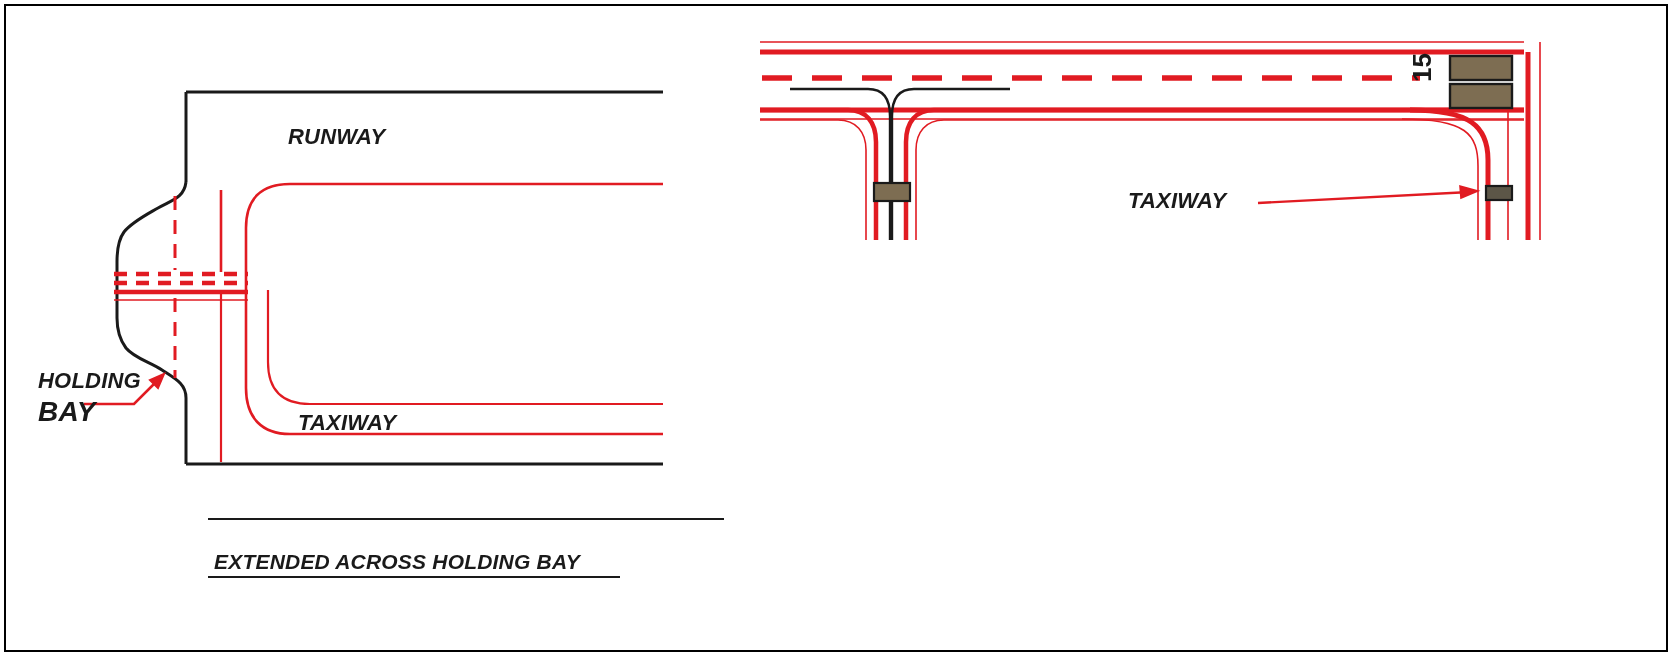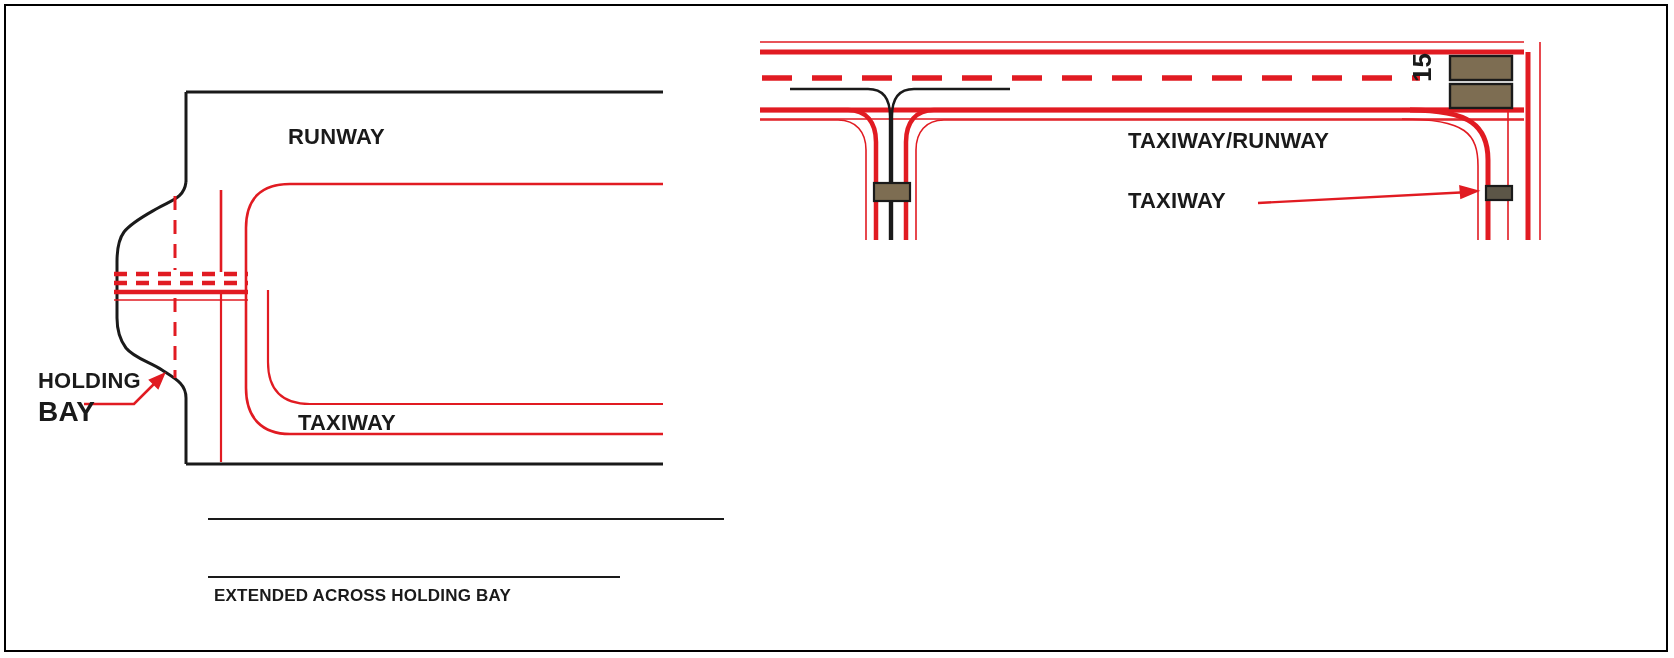--- a/index.html
+++ b/index.html
@@ -34,27 +34,28 @@
     width: 1674px;
     height: 658px;
   }
   .lbl {
     position: absolute;
     font-family: "Liberation Sans", sans-serif;
     font-weight: bold;
     color: #1a1a1a;
     white-space: nowrap;
     letter-spacing: 0.2px;
+    font-style: italic;
   }
   .lbl-runway    { left: 288px; top: 124px; font-size: 22px; }
   .lbl-taxiway   { left: 298px; top: 410px; font-size: 22px; }
   .lbl-holding1  { left: 38px;  top: 368px; font-size: 22px; text-align: right; }
   .lbl-holding2  { left: 38px;  top: 396px; font-size: 28px; }
   .lbl-cap1      { left: 214px; top: 492px; font-size: 21px; }
-  .lbl-cap2      { left: 214px; top: 550px; font-size: 17px; margin-top: 36px; }
+  .lbl-cap2      { left: 214px; top: 550px; font-size: 21px; }
   .lbl-tr1       { left: 1128px; top: 128px; font-size: 22px; }
   .lbl-tr2       { left: 1128px; top: 158px; font-size: 22px; }
   .lbl-tr3       { left: 1128px; top: 188px; font-size: 22px; }
   .lbl-rwy-num {
     position: absolute;
     left: 1400px;
     top: 52px;
     width: 44px;
     font-size: 26px;
     font-weight: bold;
@@ -212,20 +213,19 @@
 
   <div class="lbl lbl-holding1">HOLDING</div>
 
   <div class="lbl lbl-holding2">BAY</div>
 
   <div class="underline-cap ul1"></div>
 
   <div class="lbl lbl-cap2">EXTENDED ACROSS  HOLDING BAY</div>
   <div class="underline-cap ul2"></div>
 
-  <div class="lbl lbl-tr1">TAXIWAY/RUNWAY</div>
 
 
   <div class="lbl lbl-tr3">TAXIWAY</div>
 
   <div class="lbl-rwy-num">15</div>
 
 </div>
 
 </body></html>

